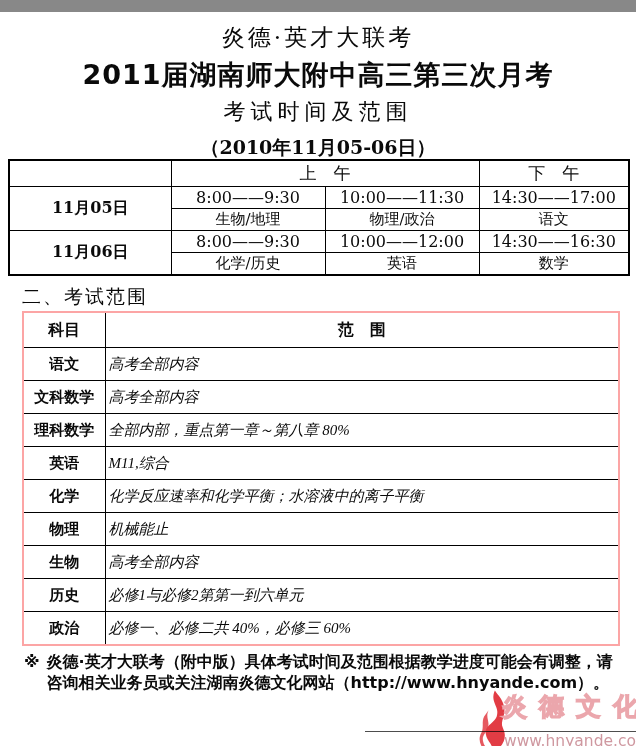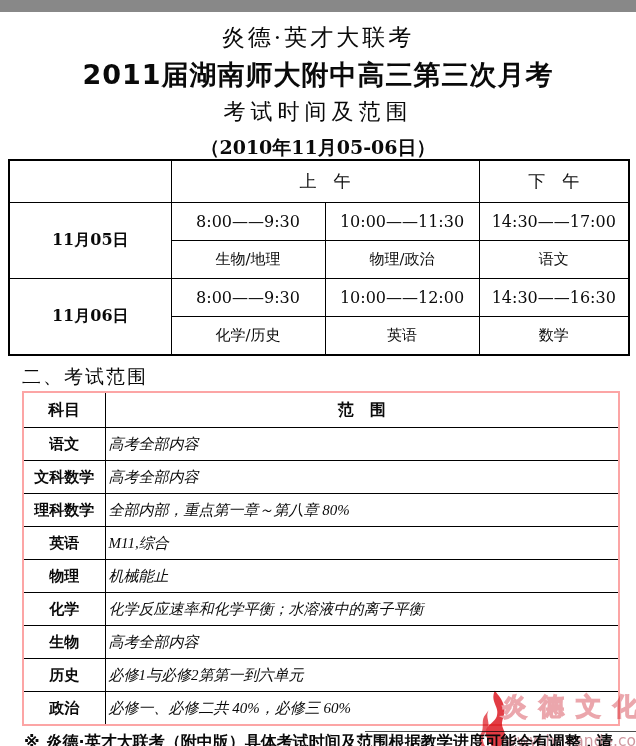--- a/index.html
+++ b/index.html
@@ -37,21 +37,21 @@
   .section-heading {
     margin: 8px 0 3px 22px;
     font-size: 19px; line-height: 24px; letter-spacing: 2px;
   }
   
   table { border-collapse: collapse; table-layout: fixed; }
   .time-table {
     width: 620px; margin-left: 8px;
     border: 2px solid #000;
   }
-  .time-table td { border: 1px solid #000; text-align: center; padding: 8px; overflow: hidden; }
+  .time-table td { border: 1px solid #000; text-align: center; padding: 0; overflow: hidden; }
   .time-table .hdr-cell { height: 25px; font-size: 17px; }
   .time-table .time-cell { height: 21px; font-size: 16px; }
   .time-table .subject-cell { height: 21px; font-size: 15px; }
   .time-table .date-cell { font-size: 16px; font-weight: bold; }
   
   .scope-table {
     width: 596px; margin: 2px 0 0 22px;
     border: 2px solid #fca5a5;
   }
   .scope-table td { border: 1px solid #000; padding: 0; overflow: hidden; }
@@ -167,26 +167,26 @@
       </tr>
       <tr>
         <td class="sc-subject">理科数学</td>
         <td class="sc-scope">全部内部，重点第一章～第八章 80%</td>
       </tr>
       <tr>
         <td class="sc-subject">英语</td>
         <td class="sc-scope">M11,综合</td>
       </tr>
       <tr>
+        <td class="sc-subject">化学</td>
+        <td class="sc-scope">化学反应速率和化学平衡；水溶液中的离子平衡</td>
+      </tr>
+      <tr>
         <td class="sc-subject">物理</td>
         <td class="sc-scope">机械能止</td>
-      </tr>
-      <tr>
-        <td class="sc-subject">化学</td>
-        <td class="sc-scope">化学反应速率和化学平衡；水溶液中的离子平衡</td>
       </tr>
       <tr>
         <td class="sc-subject">生物</td>
         <td class="sc-scope">高考全部内容</td>
       </tr>
       <tr>
         <td class="sc-subject">历史</td>
         <td class="sc-scope">必修1与必修2第第一到六单元</td>
       </tr>
       <tr>

